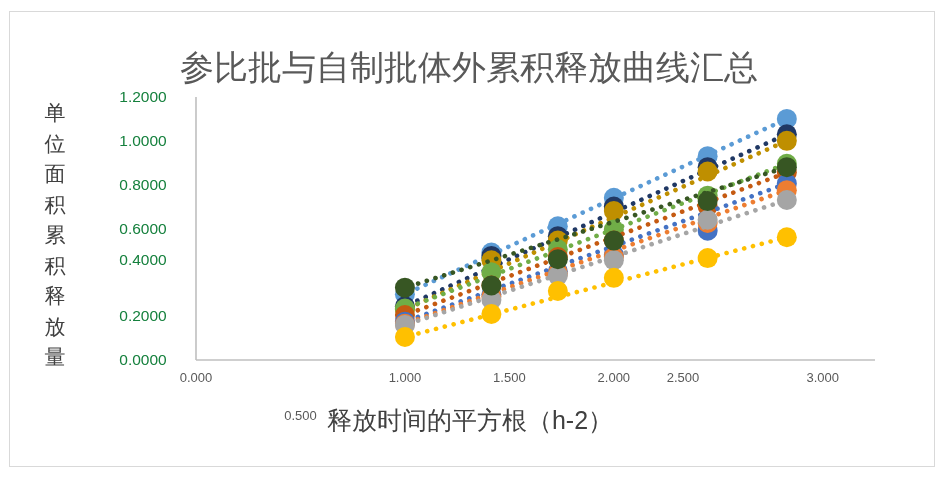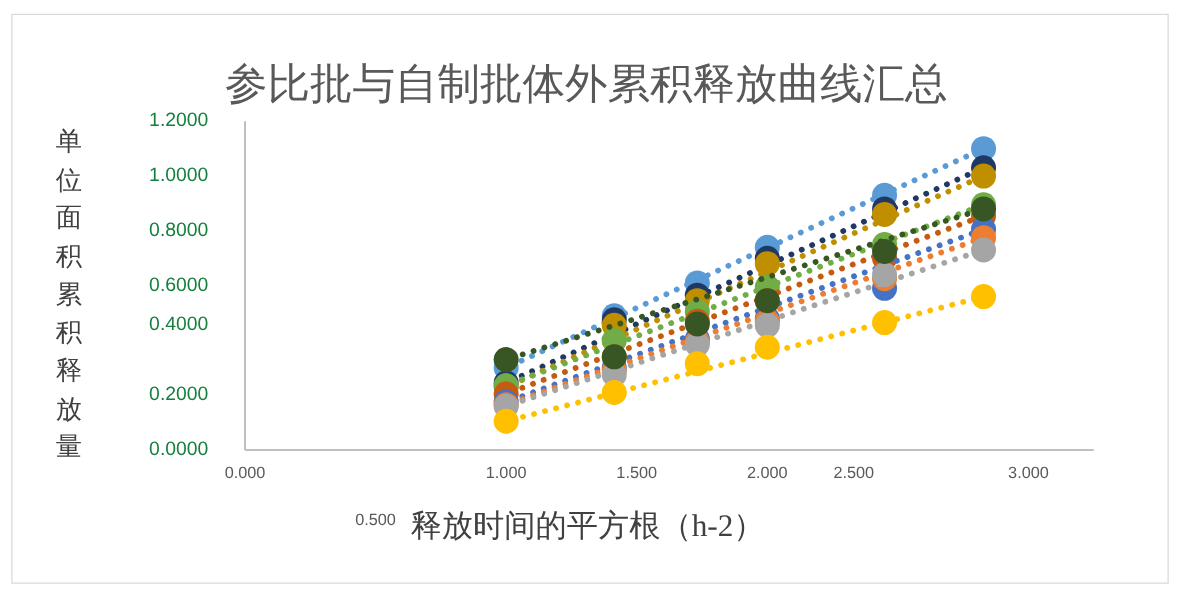--- a/index.html
+++ b/index.html
@@ -2,21 +2,21 @@
 <html><head>
 <meta charset="utf-8">
 <style>
   html,body{margin:0;padding:0;}
   body{width:946px;height:478px;background:#ffffff;font-family:"Liberation Sans",sans-serif;overflow:hidden;}
   #frame{position:absolute;left:9px;top:11px;width:926px;height:456px;border:1px solid #d9d9d9;background:#ffffff;box-sizing:border-box;}
   #chart{position:absolute;left:0;top:0;width:946px;height:362px;}
   .ttl{position:absolute;left:180px;top:46px;width:700px;height:44px;font-family:"Liberation Serif",serif;font-size:34px;color:#595959;line-height:44px;white-space:nowrap;}
   .ylab{position:absolute;left:38px;top:98px;width:34px;font-family:"Liberation Serif",serif;font-size:21px;color:#404040;line-height:30.5px;text-align:center;}
   .ylab span{display:block;}
-  .xlab{position:absolute;left:270px;top:404px;width:400px;font-family:Liberation Serif, serif;font-size:25px;color:#404040;text-align:center;white-space:nowrap;}
+  .xlab{position:absolute;left:270px;top:404px;width:400px;font-family:Liberation Sans, sans-serif;font-size:25px;color:#404040;text-align:center;white-space:nowrap;}
   .ytick{position:absolute;right:0;width:70px;text-align:center;font-size:15.5px;color:#15803d;font-family:"Liberation Sans",sans-serif;}
   .ytickwrap{position:absolute;left:108px;top:0;width:70px;height:478px;}
   .xtick{position:absolute;top:370px;width:80px;text-align:center;font-size:13px;color:#595959;font-family:"Liberation Sans",sans-serif;}
   svg{position:absolute;left:0;top:0;}
 </style>
 </head>
 <body>
 
 <div id="frame"></div>
 

